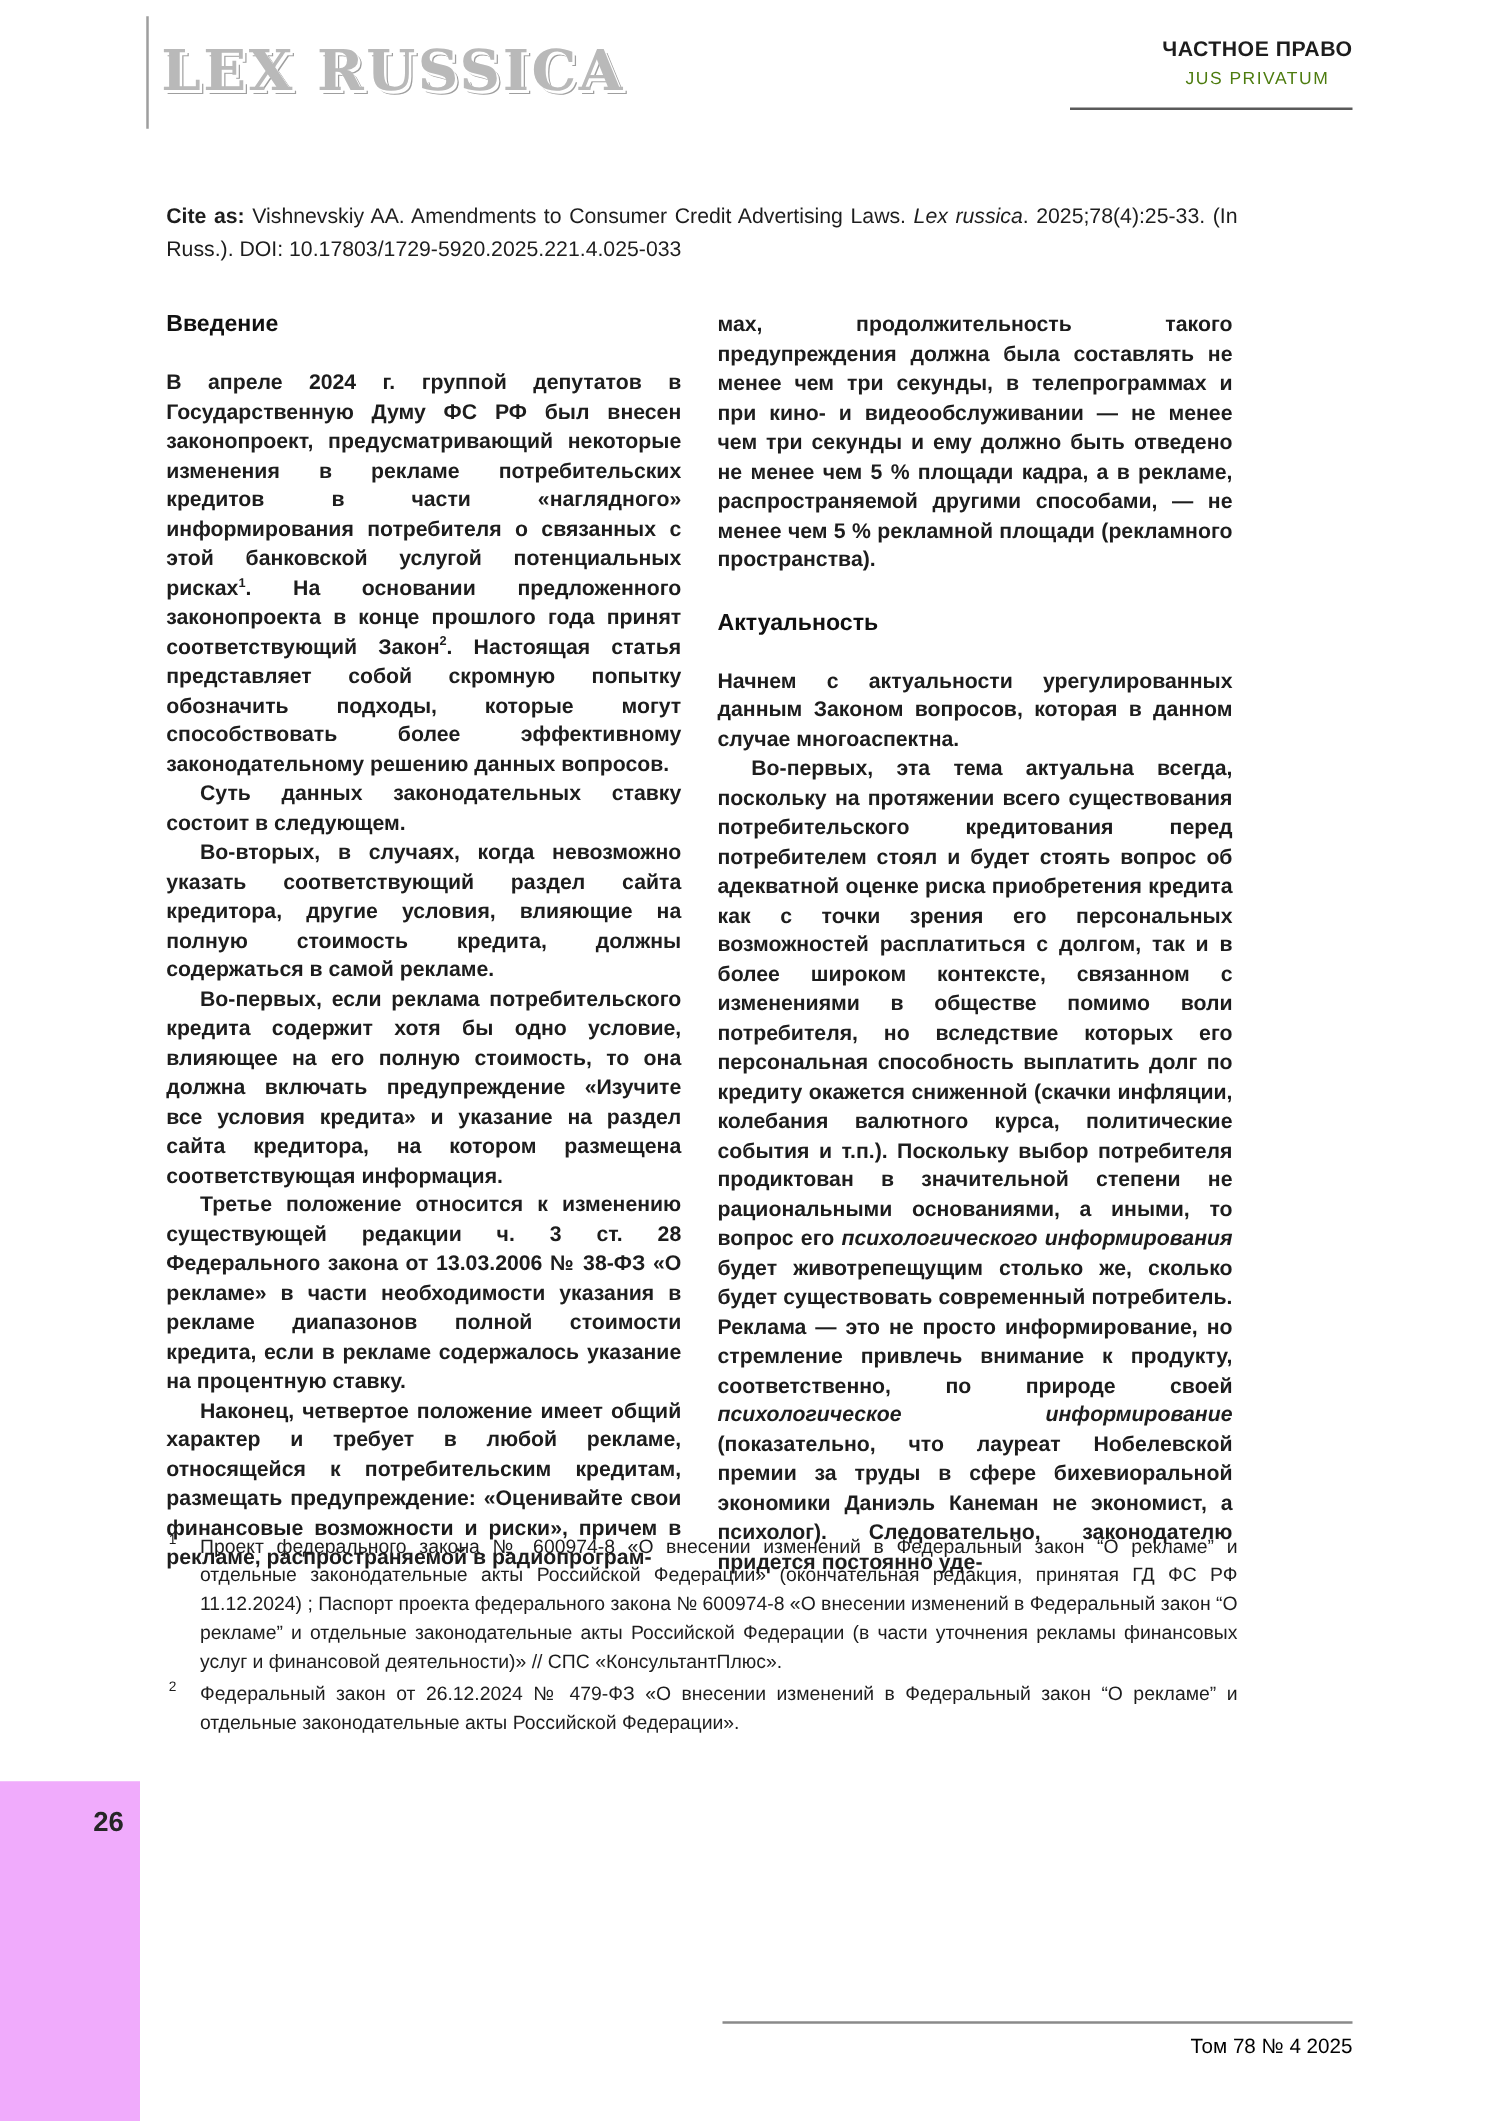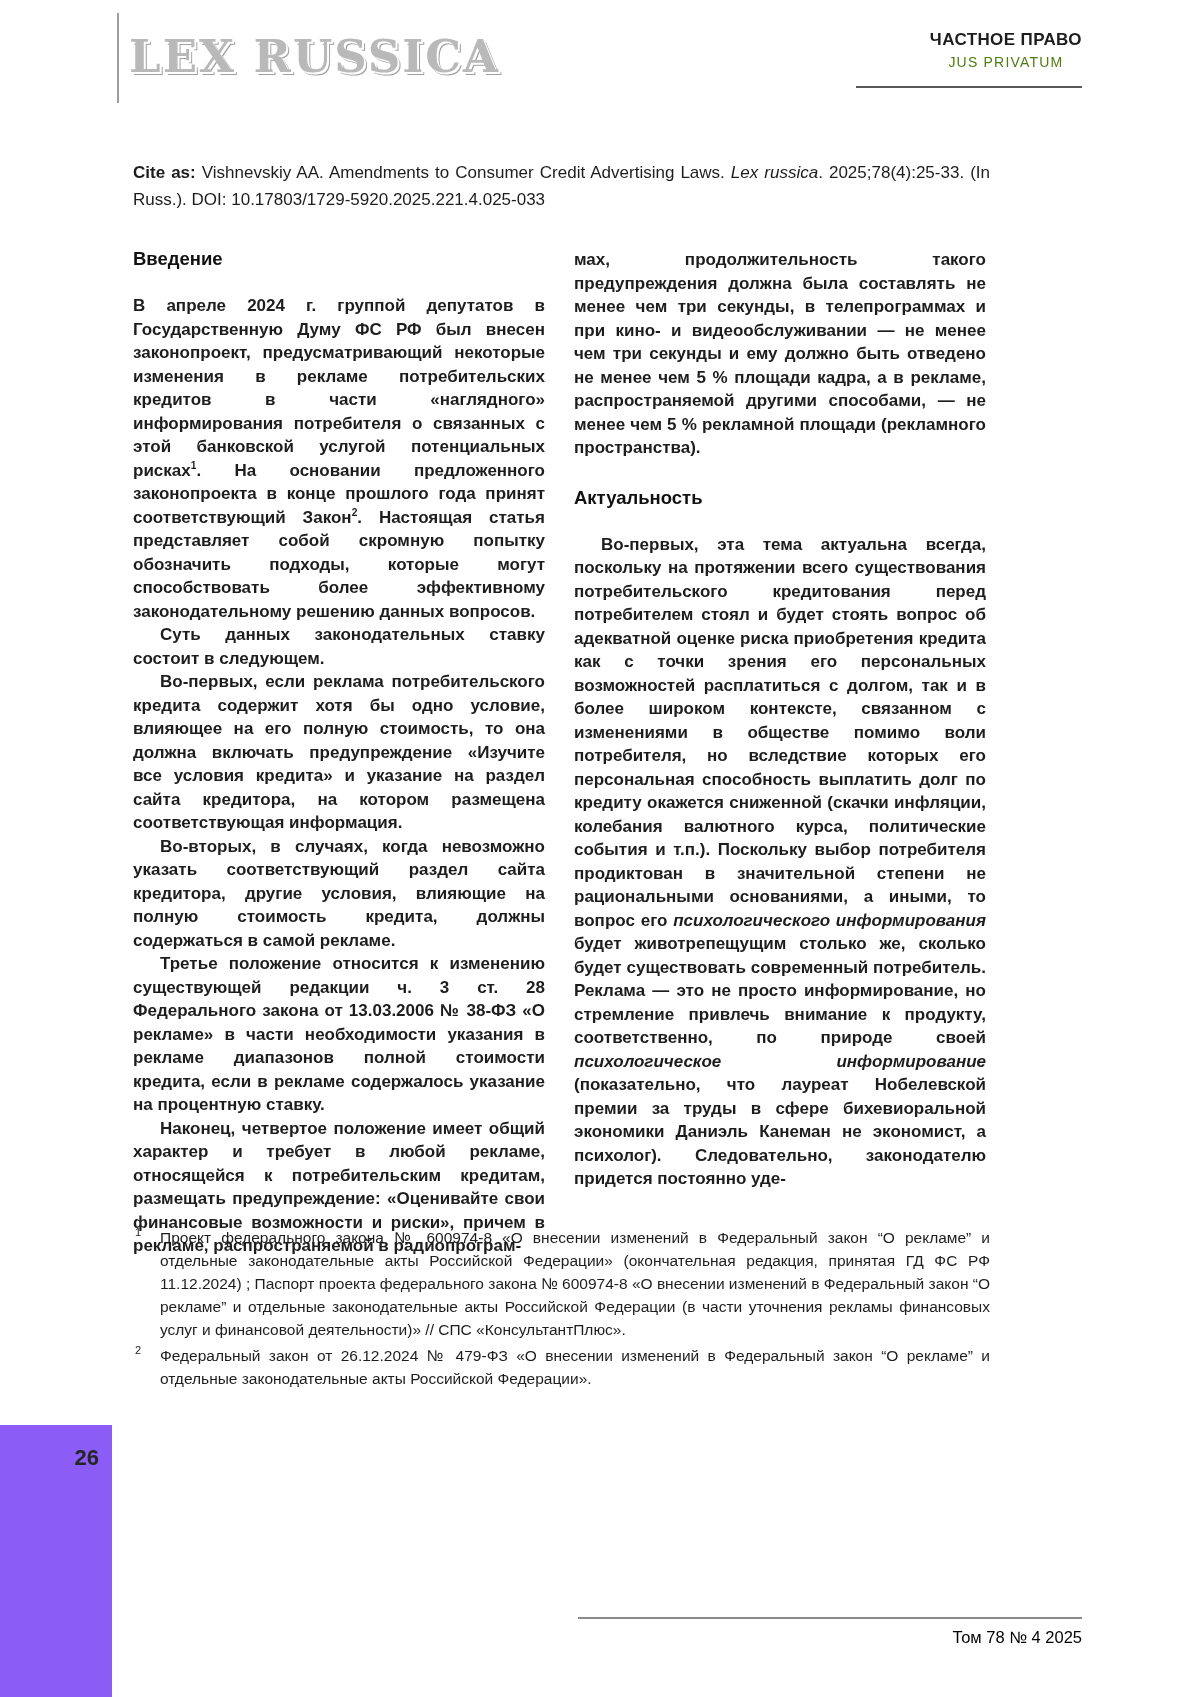--- a/index.html
+++ b/index.html
@@ -36,21 +36,21 @@
   .col h2.first { margin-top:0; }
 
   
   .footnotes { position:absolute; left:133px; top:1226px; width:857px; font-size:15.5px; line-height:23px; }
   .footnote { position:relative; padding-left:27px; text-align:justify; margin-bottom:3px; hyphens:auto; -webkit-hyphens:auto; }
   .fn-num { position:absolute; left:2px; top:0; font-size:11px; line-height:normal; }
 
   
   .footer-rule { position:absolute; left:578px; top:1617px; width:504px; height:2px; background:#8a8a8a; }
   .footer-vol  { position:absolute; right:118px; top:1628px; font-size:16.5px; color:#000000; }
-  .page-strip  { position:absolute; left:0; top:1425px; width:112px; height:272px; background:#8b5cf6; }
+  .page-strip  { position:absolute; left:0; top:1425px; width:112px; height:272px; background:#f0abfc; }
   .page-num    { text-align:right; padding:20px 13px 0 0; font-size:22px; font-weight:bold; color:#262626; }
 </style>
 </head>
 <body>
 
 <div class="logo-vrule"></div>
 <div class="logo">LEX RUSSICA</div>
 
 <div class="rubric">
   <div class="rubric-ru">ЧАСТНОЕ ПРАВО</div>
@@ -58,28 +58,29 @@
 </div>
 <div class="rubric-rule"></div>
 
 <div class="cite"><b>Cite as:</b><span> Vishnevskiy AA. Amendments to Consumer Credit Advertising Laws. </span><em>Lex russica</em><span>. 2025;78(4):25-33. (In Russ.). DOI: 10.17803/1729-5920.2025.221.4.025-033</span></div>
 
 <div class="columns">
   <div class="col" id="col-left">
       <h2 class="first">Введение</h2>
       <p><span>В апреле 2024 г. группой депутатов в Государственную Думу ФС РФ был внесен законопроект, предусматривающий некоторые изменения в рекламе потребительских кредитов в части «наглядного» информирования потребителя о связанных с этой банковской услугой потенциальных рисках</span><sup>1</sup><span>. На основании предложенного законопроекта в конце прошлого года принят соответствующий Закон</span><sup>2</sup><span>. Настоящая статья представляет собой скромную попытку обозначить подходы, которые могут способствовать более эффективному законодательному решению данных вопросов.</span></p>
       <p class="indent"><span>Суть данных законодательных ставку состоит в следующем.</span></p>
+      <p class="indent"><span>Во-вторых, в случаях, когда невозможно указать соответствующий раздел сайта кредитора, другие условия, влияющие на полную стоимость кредита, должны содержаться в самой рекламе.</span></p>
       <p class="indent"><span>Во-первых, если реклама потребительского кредита содержит хотя бы одно условие, влияющее на его полную стоимость, то она должна включать предупреждение «Изучите все условия кредита» и указание на раздел сайта кредитора, на котором размещена соответствующая информация.</span></p>
-      <p class="indent"><span>Во-вторых, в случаях, когда невозможно указать соответствующий раздел сайта кредитора, другие условия, влияющие на полную стоимость кредита, должны содержаться в самой рекламе.</span></p>
       <p class="indent"><span>Третье положение относится к изменению существующей редакции ч. 3 ст. 28 Федерального закона от 13.03.2006 № 38-ФЗ «О рекламе» в части необходимости указания в рекламе диапазонов полной стоимости кредита, если в рекламе содержалось указание на процентную ставку.</span></p>
       <p class="indent"><span>Наконец, четвертое положение имеет общий характер и требует в любой рекламе, относящейся к потребительским кредитам, размещать предупреждение: «Оценивайте свои финансовые возможности и риски», причем в рекламе, распространяемой в радиопрограм-</span></p>
     </div>
   <div class="col" id="col-right">
       <p><span>мах, продолжительность такого предупреждения должна была составлять не менее чем три секунды, в телепрограммах и при кино- и видеообслуживании — не менее чем три секунды и ему должно быть отведено не менее чем 5 % площади кадра, а в рекламе, распространяемой другими способами, — не менее чем 5 % рекламной площади (рекламного пространства).</span></p>
       <h2>Актуальность</h2>
+      <p><span>Начнем с актуальности урегулированных данным Законом вопросов, которая в данном случае многоаспектна.</span></p>
       <p class="indent"><span>Во-первых, эта тема актуальна всегда, поскольку на протяжении всего существования потребительского кредитования перед потребителем стоял и будет стоять вопрос об адекватной оценке риска приобретения кредита как с точки зрения его персональных возможностей расплатиться с долгом, так и в более широком контексте, связанном с изменениями в обществе помимо воли потребителя, но вследствие которых его персональная способность выплатить долг по кредиту окажется сниженной (скачки инфляции, колебания валютного курса, политические события и т.п.). Поскольку выбор потребителя продиктован в значительной степени не рациональными основаниями, а иными, то вопрос его </span><em>психологического информирования</em><span> будет животрепещущим столько же, сколько будет существовать современный потребитель. Реклама — это не просто информирование, но стремление привлечь внимание к продукту, соответственно, по природе своей </span><em>психологическое информирование</em><span> (показательно, что лауреат Нобелевской премии за труды в сфере бихевиоральной экономики Даниэль Канеман не экономист, а психолог). Следовательно, законодателю придется постоянно уде-</span></p>
     </div>
 </div>
 
 <div class="footnotes" id="footnotes">
     <div class="footnote"><sup class="fn-num">1</sup><span>Проект федерального закона № 600974-8 «О внесении изменений в Федеральный закон “О рекламе” и отдельные законодательные акты Российской Федерации» (окончательная редакция, принятая ГД ФС РФ 11.12.2024) ; Паспорт проекта федерального закона № 600974-8 «О внесении изменений в Федеральный закон “О рекламе” и отдельные законодательные акты Российской Федерации (в части уточнения рекламы финансовых услуг и финансовой деятельности)» // СПС «КонсультантПлюс».</span></div>
     <div class="footnote"><sup class="fn-num">2</sup><span>Федеральный закон от 26.12.2024 № 479-ФЗ «О внесении изменений в Федеральный закон “О рекламе” и отдельные законодательные акты Российской Федерации».</span></div>
   </div>
 
 <div class="footer-rule"></div>

